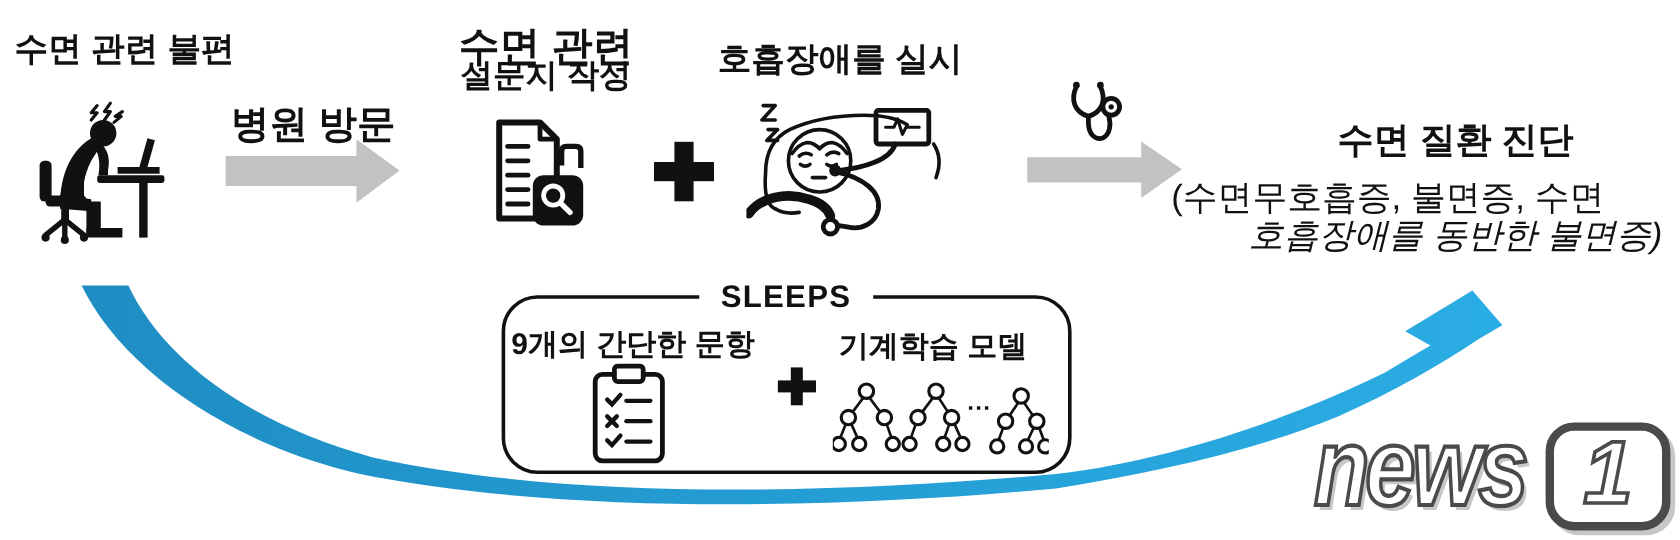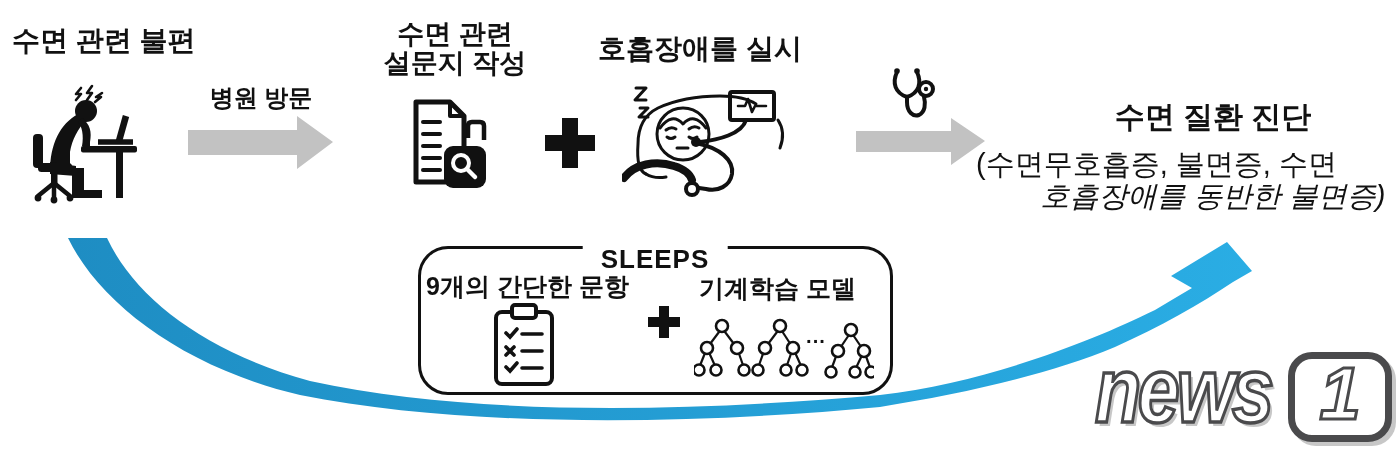--- a/index.html
+++ b/index.html
@@ -5,21 +5,21 @@
   * { margin:0; padding:0; box-sizing:border-box; }
   html,body { width:1400px; height:450px; }
   body { background:#ffffff; font-family:"Liberation Sans","DejaVu Sans",sans-serif; color:#111; position:relative; overflow:hidden; }
   .abs { position:absolute; }
   .lbl { color:#111; white-space:nowrap; }
   .b { font-weight:700; }
   .ctr { text-align:center; }
   #swoosh { left:0; top:0; z-index:1; }
   .above { z-index:2; }
   #sleeps-box { left:418px; top:246px; width:475px; height:149px; border:3.5px solid #111; border-radius:30px; background:transparent; }
-  #sleeps-title { left:655px; top:247px; transform:translate(-50%,-50%); background:#fff; padding:0 18px; font-size:26px; font-weight:700; letter-spacing:1px;margin-top:12px; }
+  #sleeps-title { left:655px; top:247px; transform:translate(-50%,-50%); background:#fff; padding:0 18px; font-size:26px; font-weight:700; letter-spacing:1px; }
   #logo { left:1095px; top:350px; width:310px; height:100px; }
   #logo-news { position:absolute; left:0; top:-12px; font-size:92px; font-weight:700; font-style:italic; color:#fff; -webkit-text-stroke:3.5px #4a4a4c; text-shadow:4px 4px 0 rgba(130,130,130,0.45); letter-spacing:-4px; transform:scaleX(0.82); transform-origin:left top; }
   #logo-onebox { position:absolute; left:193px; top:2px; width:104px; height:90px; border:7px solid #4a4a4c; border-radius:24px; background:#fff; box-shadow:4px 4px 0 rgba(130,130,130,0.45); }
   #logo-one { position:absolute; left:50%; top:50%; transform:translate(-50%,-54%); font-size:74px; font-weight:700; font-style:italic; color:#fff; -webkit-text-stroke:3px #4a4a4c; }
 </style>
 </head>
 <body>
 
 <svg id="swoosh" class="abs" width="1400" height="450">
   <defs>
@@ -67,26 +67,26 @@
   <g stroke="#111" stroke-width="4.5" stroke-linecap="round">
     <line x1="28" y1="99" x2="12" y2="112"></line>
     <line x1="28" y1="99" x2="44" y2="112"></line>
     <line x1="28" y1="99" x2="28" y2="114"></line>
   </g>
   <circle cx="12" cy="114" r="3.4" fill="#111"></circle>
   <circle cx="44" cy="114" r="3.4" fill="#111"></circle>
   <circle cx="28" cy="116" r="3.4" fill="#111"></circle>
 </svg>
 
-<div class="abs lbl b ctr above" style="left:186px; top:82px; width:150px; font-size:24px;">병원 방문</div>
+<div class="abs lbl b ctr above" style="left:186px; top:82px; width:150px; font-size:32px;">병원 방문</div>
 <svg class="abs above" style="left:186px; top:112px;" width="150" height="62" viewBox="0 0 150 62">
   <polygon points="2,18 111,18 111,4 147,30 111,57 111,43 2,43" fill="#c2c2c2"></polygon>
 </svg>
 
-<div class="abs lbl b ctr above" style="left:380px; top:16px; width:150px; font-size:27px;">수면 관련</div>
+<div class="abs lbl b ctr above" style="left:380px; top:16px; width:150px; font-size:34px;">수면 관련</div>
 <div class="abs lbl b ctr above" style="left:380px; top:45px; width:150px; font-size:27px;">설문지 작성</div>
 <svg class="abs above" style="left:408px; top:96px;" width="88" height="94" viewBox="0 0 88 94">
   <path d="M60,42 L60,30 Q60,26 64,26 L72,26 Q76,26 76,30 L76,44" stroke="#111" stroke-width="4.5" fill="none"></path>
   <path d="M8,6 L42,6 L56,20 L56,86 L8,86 Z" fill="#fff" stroke="#111" stroke-width="5" stroke-linejoin="round"></path>
   <path d="M42,6 L42,20 L56,20" fill="none" stroke="#111" stroke-width="4" stroke-linejoin="round"></path>
   <g stroke="#111" stroke-width="4" stroke-linecap="round">
     <line x1="15" y1="26" x2="32" y2="26"></line>
     <line x1="15" y1="38" x2="32" y2="38"></line>
     <line x1="15" y1="50" x2="32" y2="50"></line>
     <line x1="15" y1="62" x2="32" y2="62"></line>

